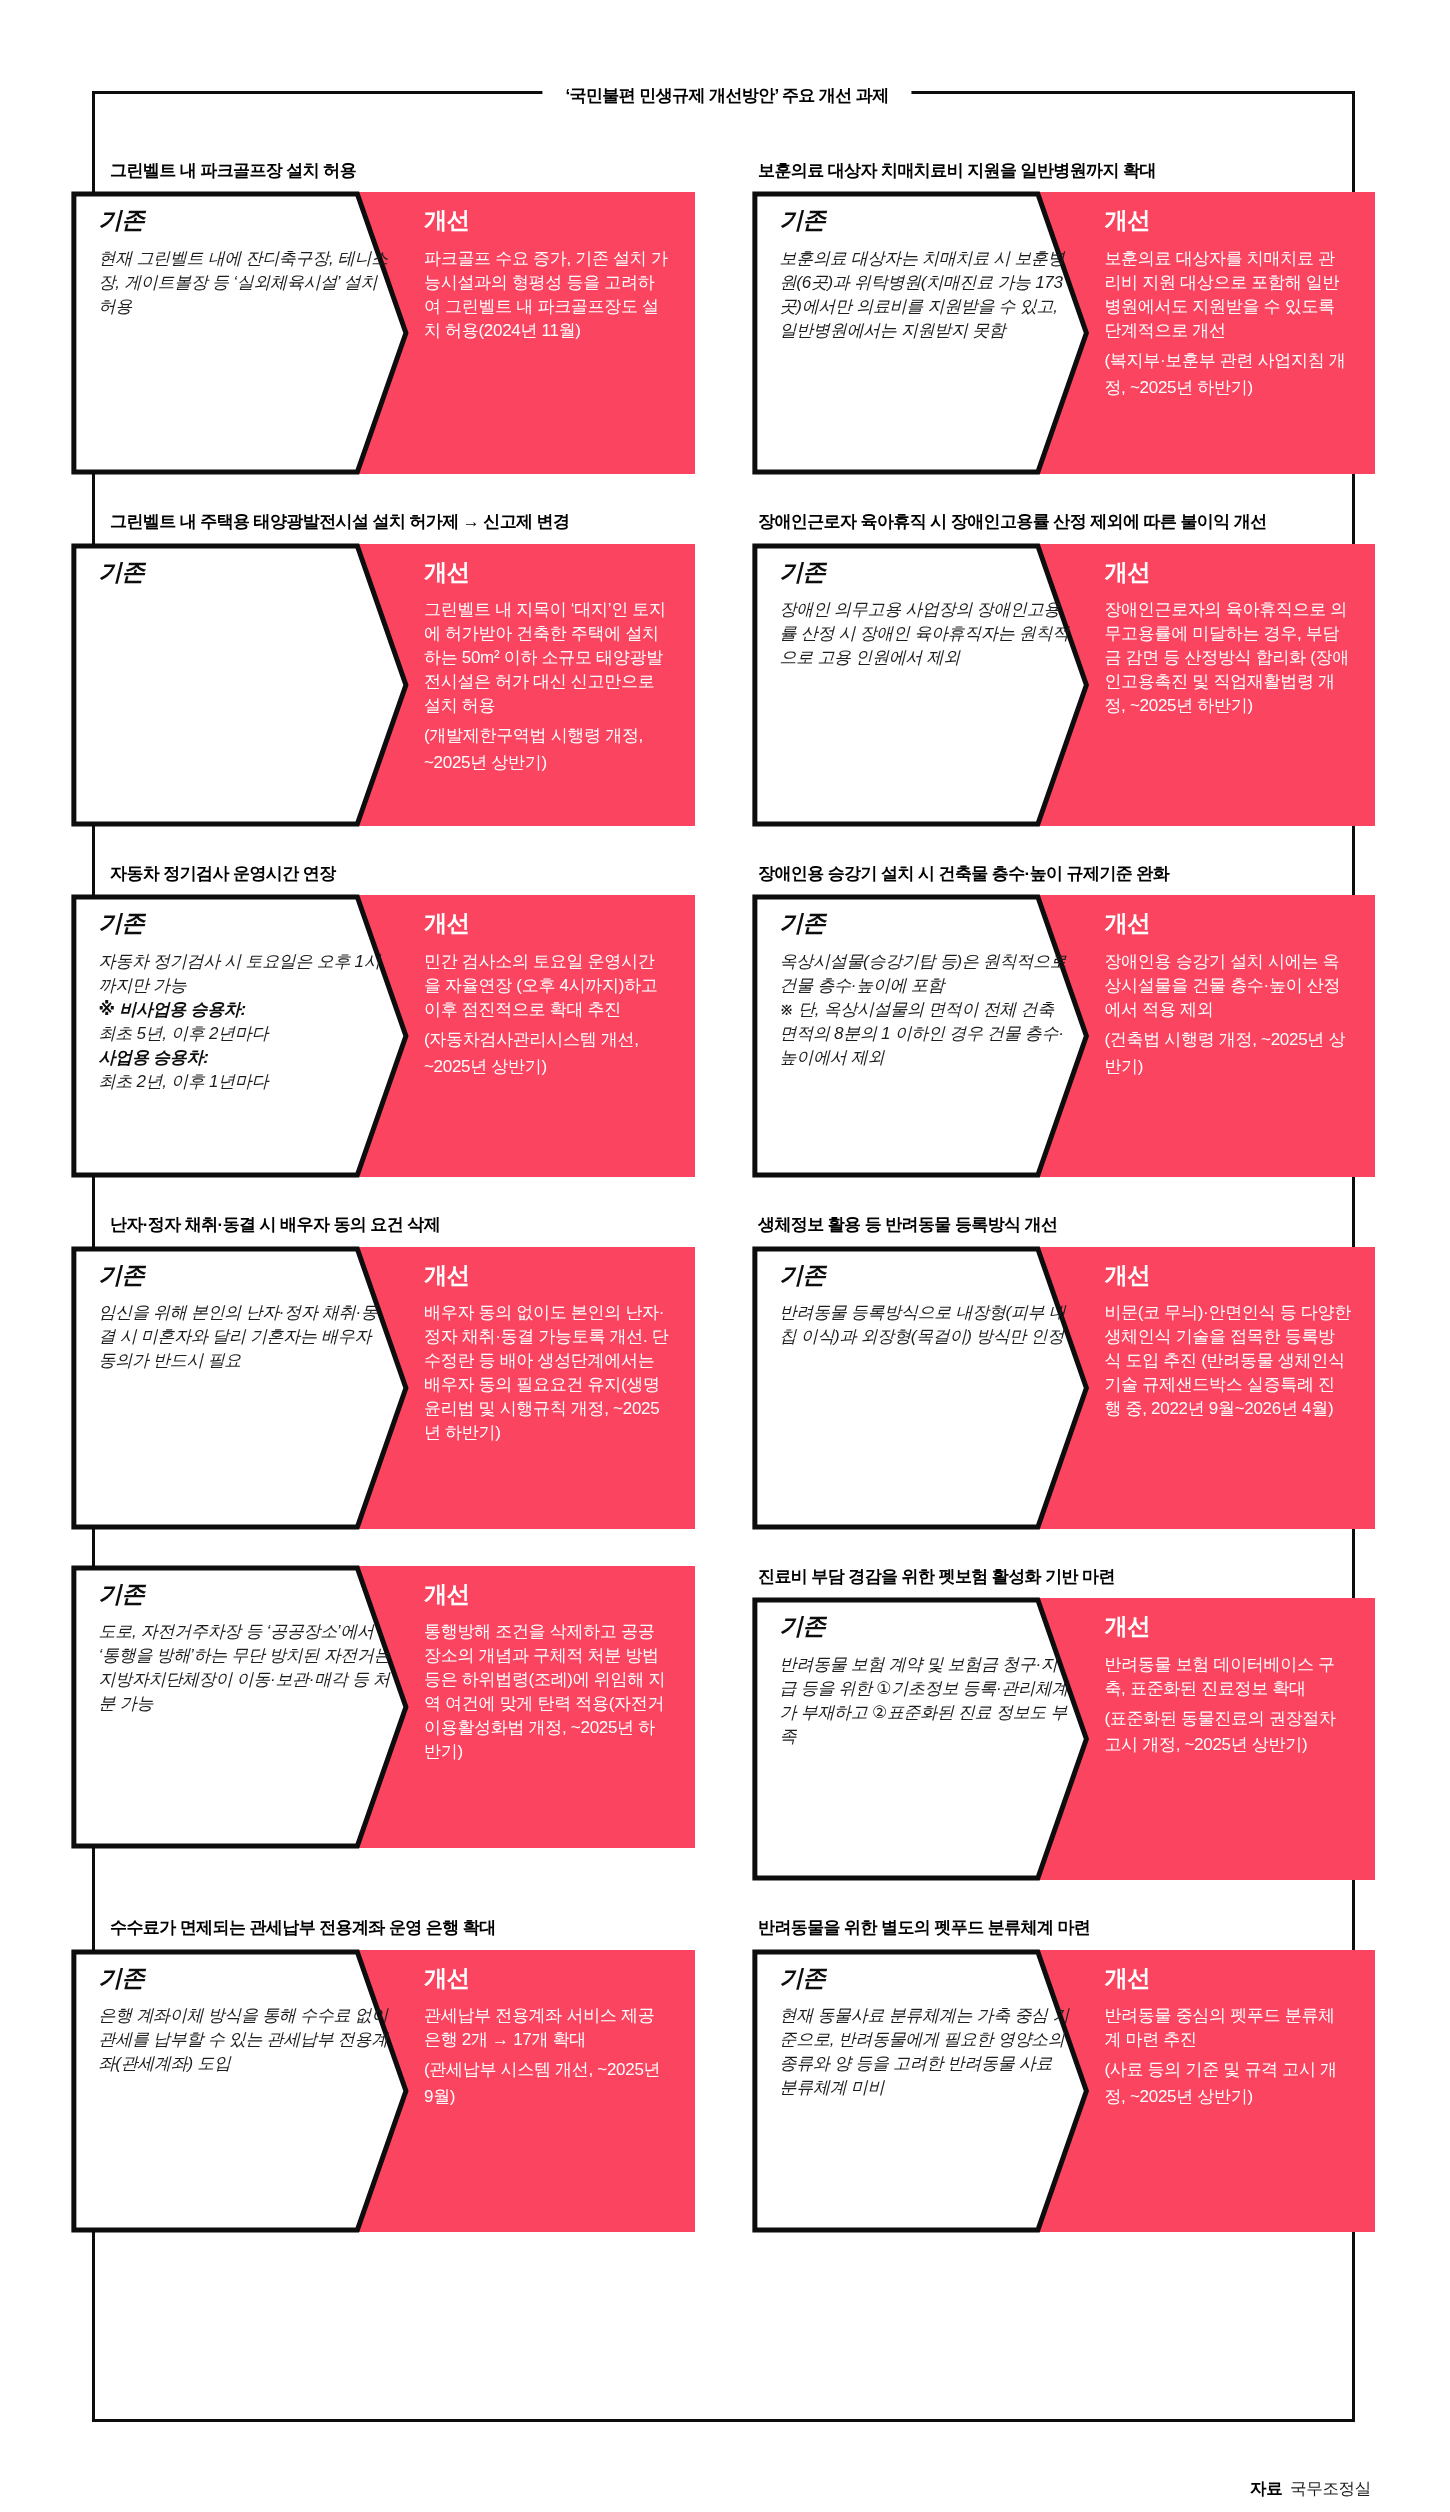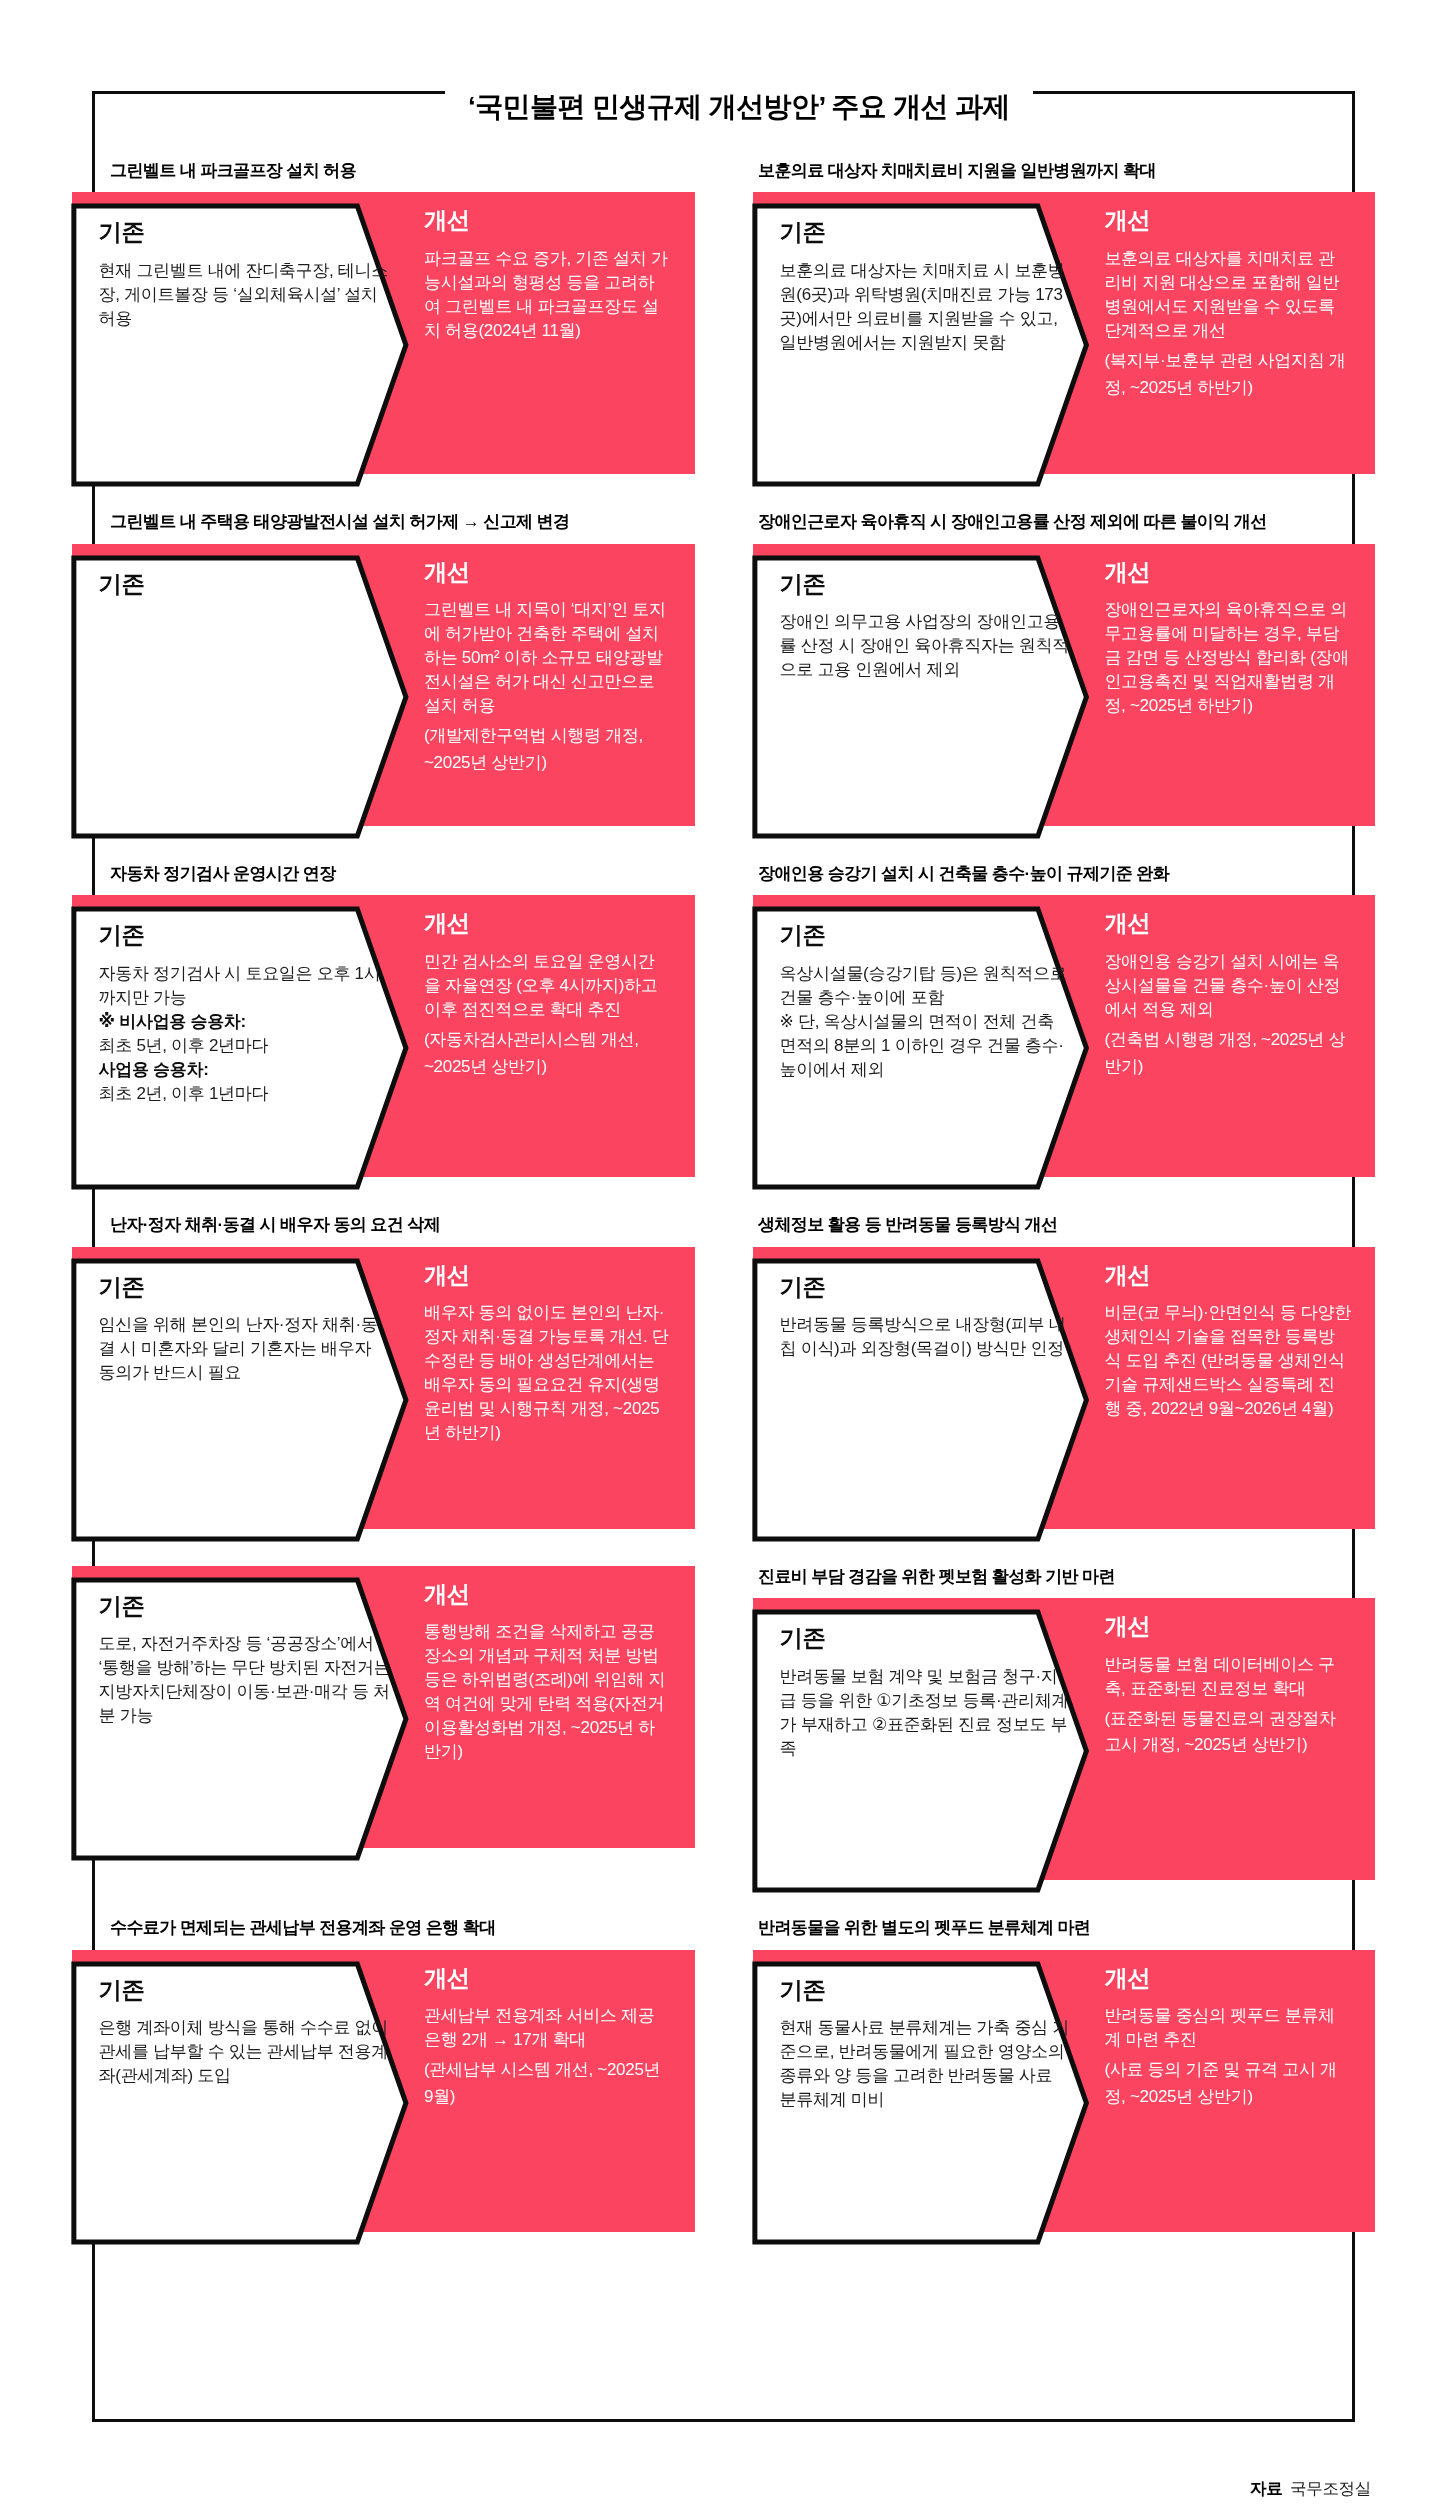--- a/index.html
+++ b/index.html
@@ -5,38 +5,38 @@
   html,body{margin:0;padding:0;background:#fff;}
   .page{position:relative;width:1450px;height:2512px;background:#ffffff;
         font-family:"Liberation Sans","DejaVu Sans",sans-serif;overflow:hidden;}
 
   
   .frame{position:absolute;left:92px;top:91px;width:1263px;height:2331px;
          border:3.2px solid #0d0d0d;box-sizing:border-box;}
 
   
   .main-title{position:absolute;top:91px;left:723px;transform:translate(-50%,-50%);
-              margin:16px;background:#ffffff;padding:0 23px;white-space:nowrap;
-              font-size:28px;font-weight:bold;color:#000;letter-spacing:-0.6px;}
+              margin:4px;background:#ffffff;padding:0 23px;white-space:nowrap;
+              font-size:17px;font-weight:bold;color:#000;letter-spacing:-0.6px;}
 
   
   .grid{position:absolute;left:72px;top:160px;width:1303px;
         display:grid;grid-template-columns:623px 622px;column-gap:58px;row-gap:37px;
         align-items:start;}
   .cell{display:block;}
   .sec-title{margin:0 0 10px 0;font-size:17px;font-weight:bold;color:#000;
              letter-spacing:-0.6px;line-height:1.32;}
   .col-left .sec-title{margin-left:38px;}
   .col-right .sec-title{margin-left:5px;}
 
   
   .card{position:relative;min-height:282px;}
   .pink-panel{position:relative;background:#FB4460;min-height:282px;box-sizing:border-box;
               padding:15px 24px 19px 56.5%;color:#ffffff;}
-  .white-panel{position:absolute;left:0;top:12px;width:54%;height:100%;}
+  .white-panel{position:absolute;left:0;top:0;width:54%;height:100%;font-style:italic;}
   .pent{position:absolute;left:0;top:0;width:100%;height:100%;display:block;overflow:visible;}
   .pent polygon{fill:#ffffff;stroke:#0d0d0d;stroke-width:5;vector-effect:non-scaling-stroke;
                 stroke-linejoin:miter;}
   .white-inner{position:relative;padding:15px 16.5px 16.5px 26.6px;}
 
   .panel-label{font-size:23.4px;font-weight:bold;line-height:1.15;margin-bottom:12.7px;
                letter-spacing:-0.6px;}
   .existing-label{color:#0d0d0d;}
   .improved-label{color:#ffffff;}
   .panel-body{font-size:17px;line-height:24px;letter-spacing:-0.3px;word-break:normal;}

